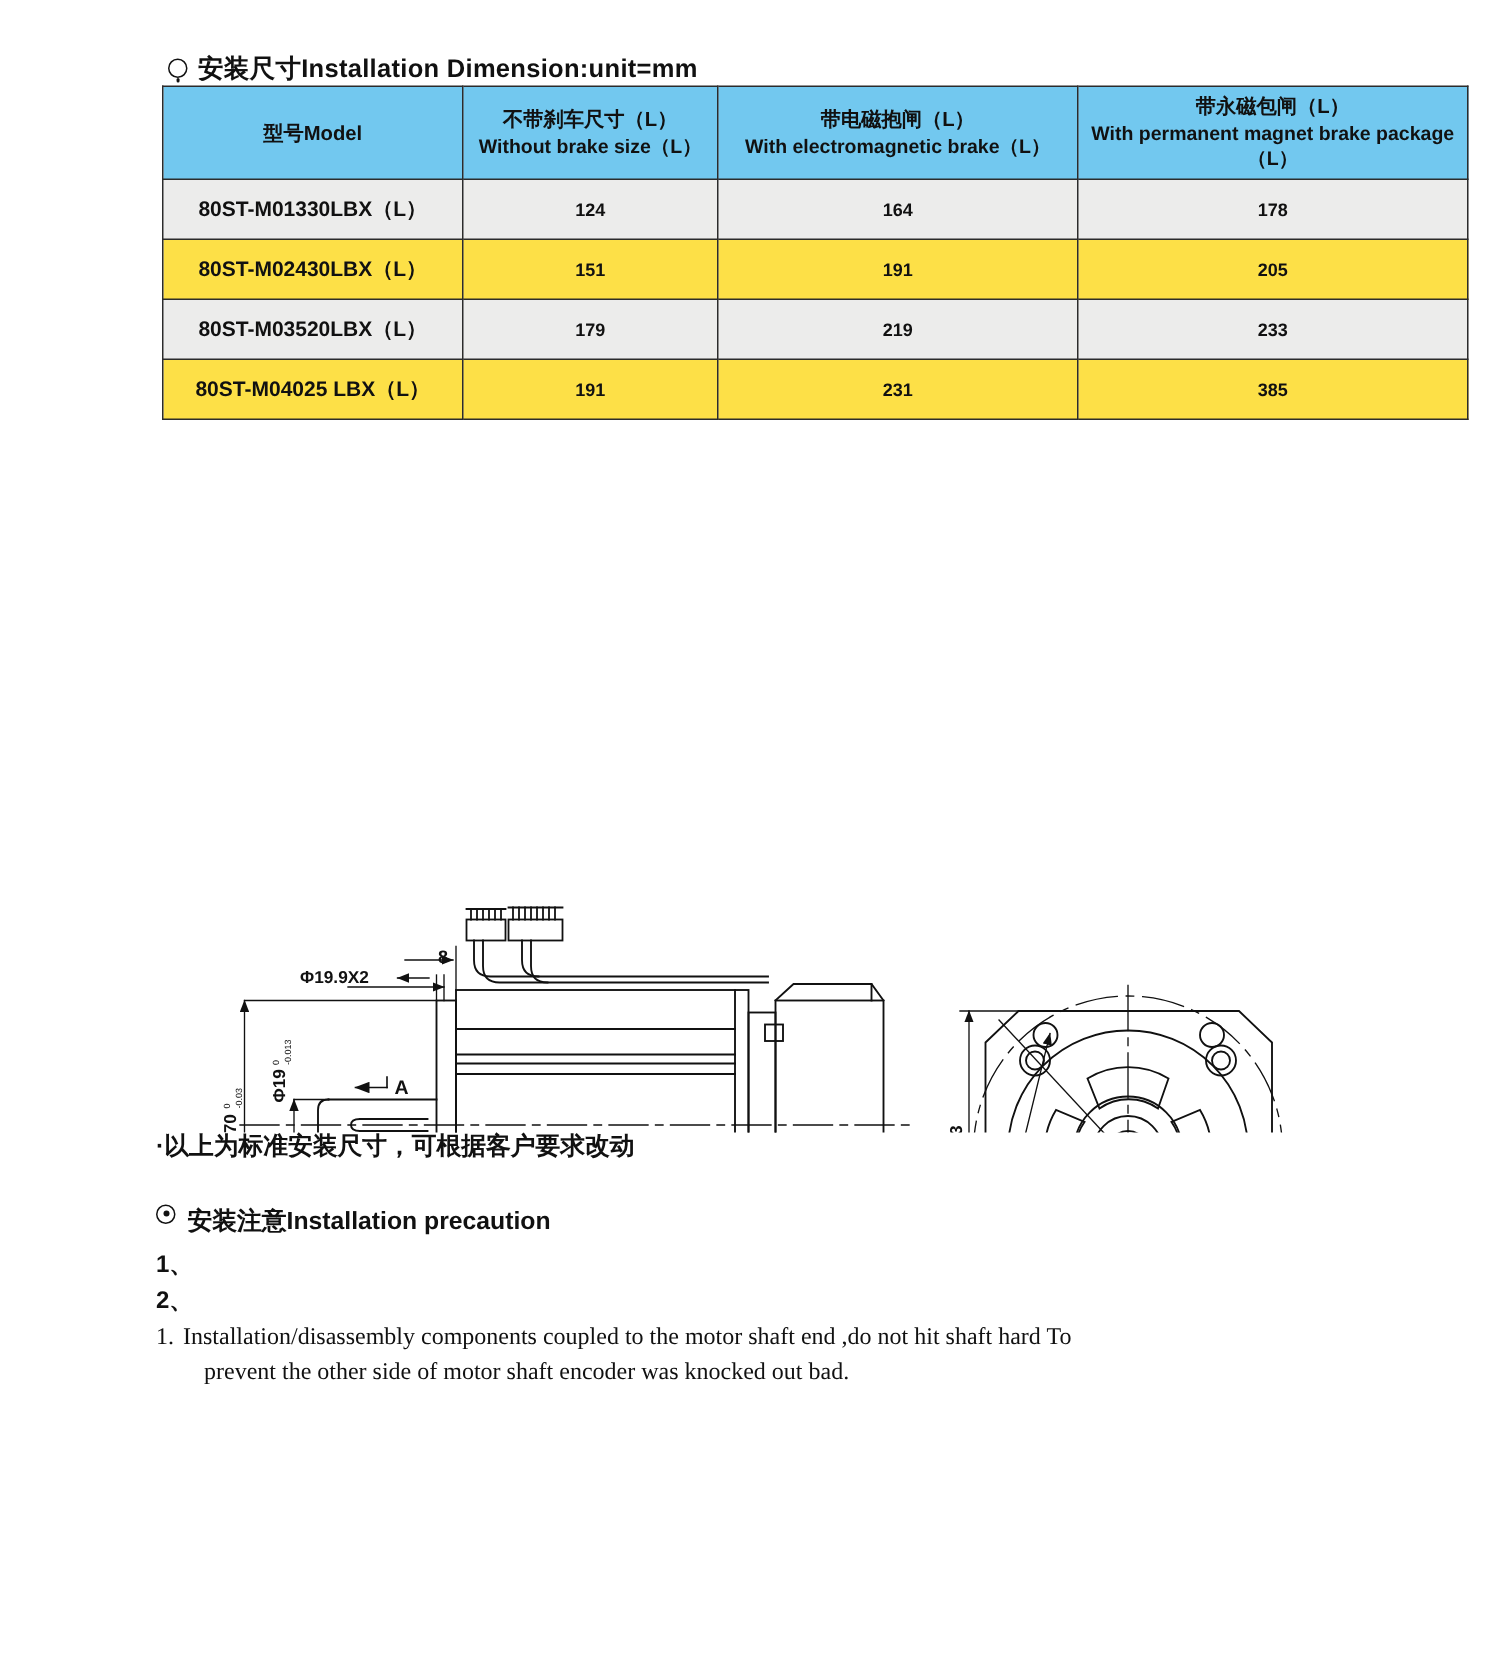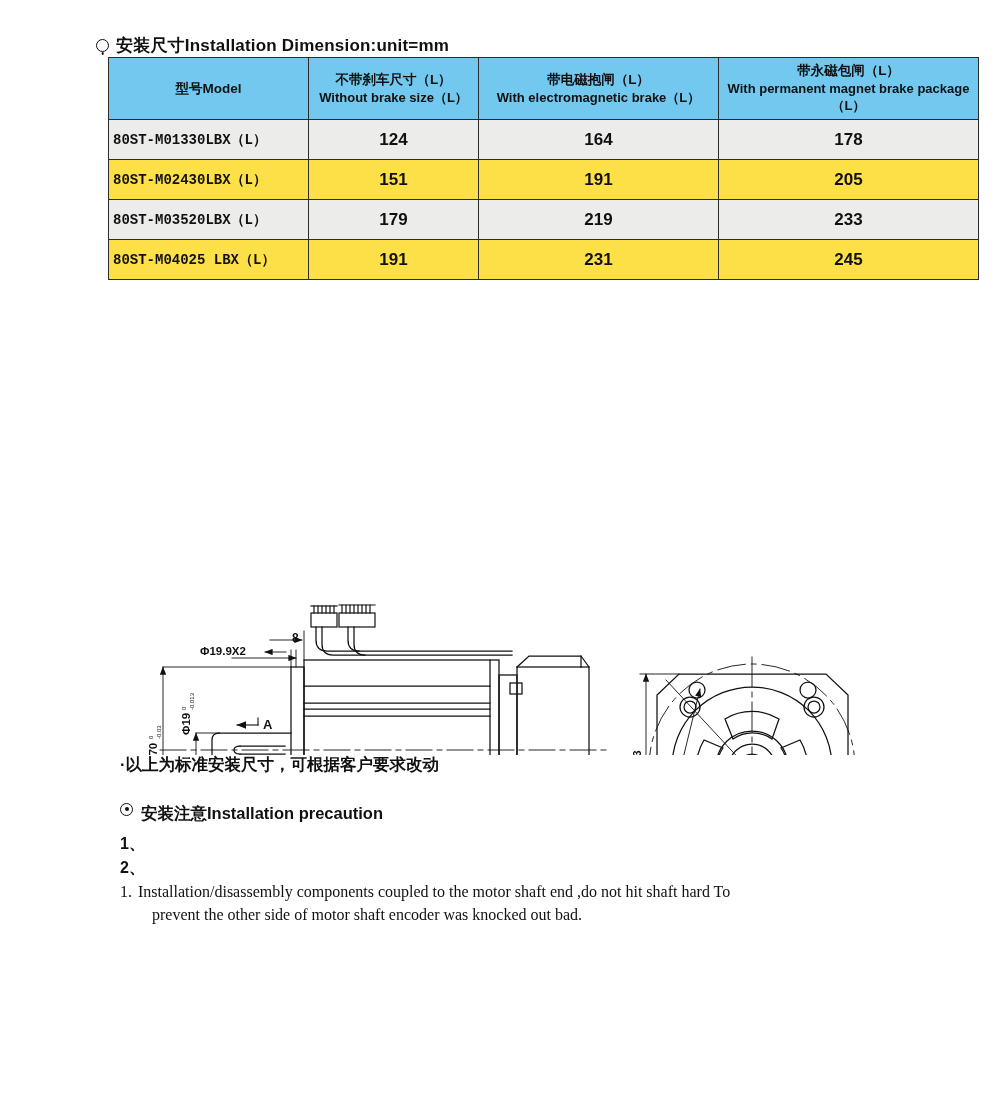--- a/index.html
+++ b/index.html
@@ -8,21 +8,21 @@
     width:1000px; height:1119px;
     background:#ffffff;
     font-family:"Liberation Sans","DejaVu Sans",sans-serif;
     color:#111;
     position:relative;
     overflow:hidden;
   }
 
   
   .sec-title{
-    position:absolute; left:96px; top:34px;
+    position:absolute; left:112px; top:34px;
     font-size:17px; font-weight:700; letter-spacing:.2px;
     display:flex; align-items:center; gap:7px;
     white-space:nowrap;
   }
   .glyph-circledot{
     display:inline-block; width:13px; height:13px; position:relative;
     border:1.6px solid #111; border-radius:50%;
   }
   .glyph-circledot.below::after{
     content:""; position:absolute; left:50%; top:calc(100% + 1px);
@@ -50,36 +50,36 @@
   .dim-table th{
     background:#72c8ef;
     font-size:12.5px;
     font-weight:700;
     line-height:1.32;
     height:62px;
   }
   .dim-table th .cn{ font-size:13.5px; display:block; }
   .dim-table th .en{ font-size:13px; display:block; }
   .dim-table td{
-    font-size:17px;
+    font-size:12px;
     font-weight:700;
     height:40px;
   }
-  .dim-table td.model{ font-size:14px; text-align:left;font-family:Liberation Mono, monospace; }
+  .dim-table td.model{ font-size:14px; text-align:center; }
   tr.odd td{ background:#ececeb; }
   tr.even td{ background:#fde047; }
 
   
   .drawing{
     position:absolute; left:0; top:295px; width:1000px; height:460px;
   }
   .drawing svg{ display:block; }
 
   
-  .notes{ position:absolute; left:120px; top:752px; width:830px; }
+  .notes{ position:absolute; left:104px; top:752px; width:830px; }
   .note-line{ font-size:16px; line-height:1.55; white-space:nowrap; }
   .note-cn{ font-weight:700; font-size:16.5px; }
   .note-en{ font-family:"Liberation Serif","DejaVu Serif",serif; font-size:16.5px; }
   .gap-lg{ height:18px; }
   .gap-sm{ height:7px; }
   .prec-head{
     font-size:16.5px; font-weight:700;
     display:flex; align-items:flex-start; gap:8px; white-space:nowrap;
   }
   .num-item{
@@ -136,21 +136,21 @@
     <tr class="odd">
       <td class="model">80ST-M03520LBX（L）</td>
       <td>179</td>
       <td>219</td>
       <td>233</td>
     </tr>
     <tr class="even">
       <td class="model">80ST-M04025 LBX（L）</td>
       <td>191</td>
       <td>231</td>
-      <td>245</td>
+      <td>385</td>
     </tr>
   </tbody>
 </table>
 
 <div class="drawing">
 <svg width="1000" height="460" viewBox="0 0 1000 460" xmlns="http://www.w3.org/2000/svg">
   <defs>
     <marker id="ar" markerWidth="9" markerHeight="7" refX="8.5" refY="3.5" orient="auto">
       <polygon points="0,0 9,3.5 0,7" fill="#111"></polygon>
     </marker>

